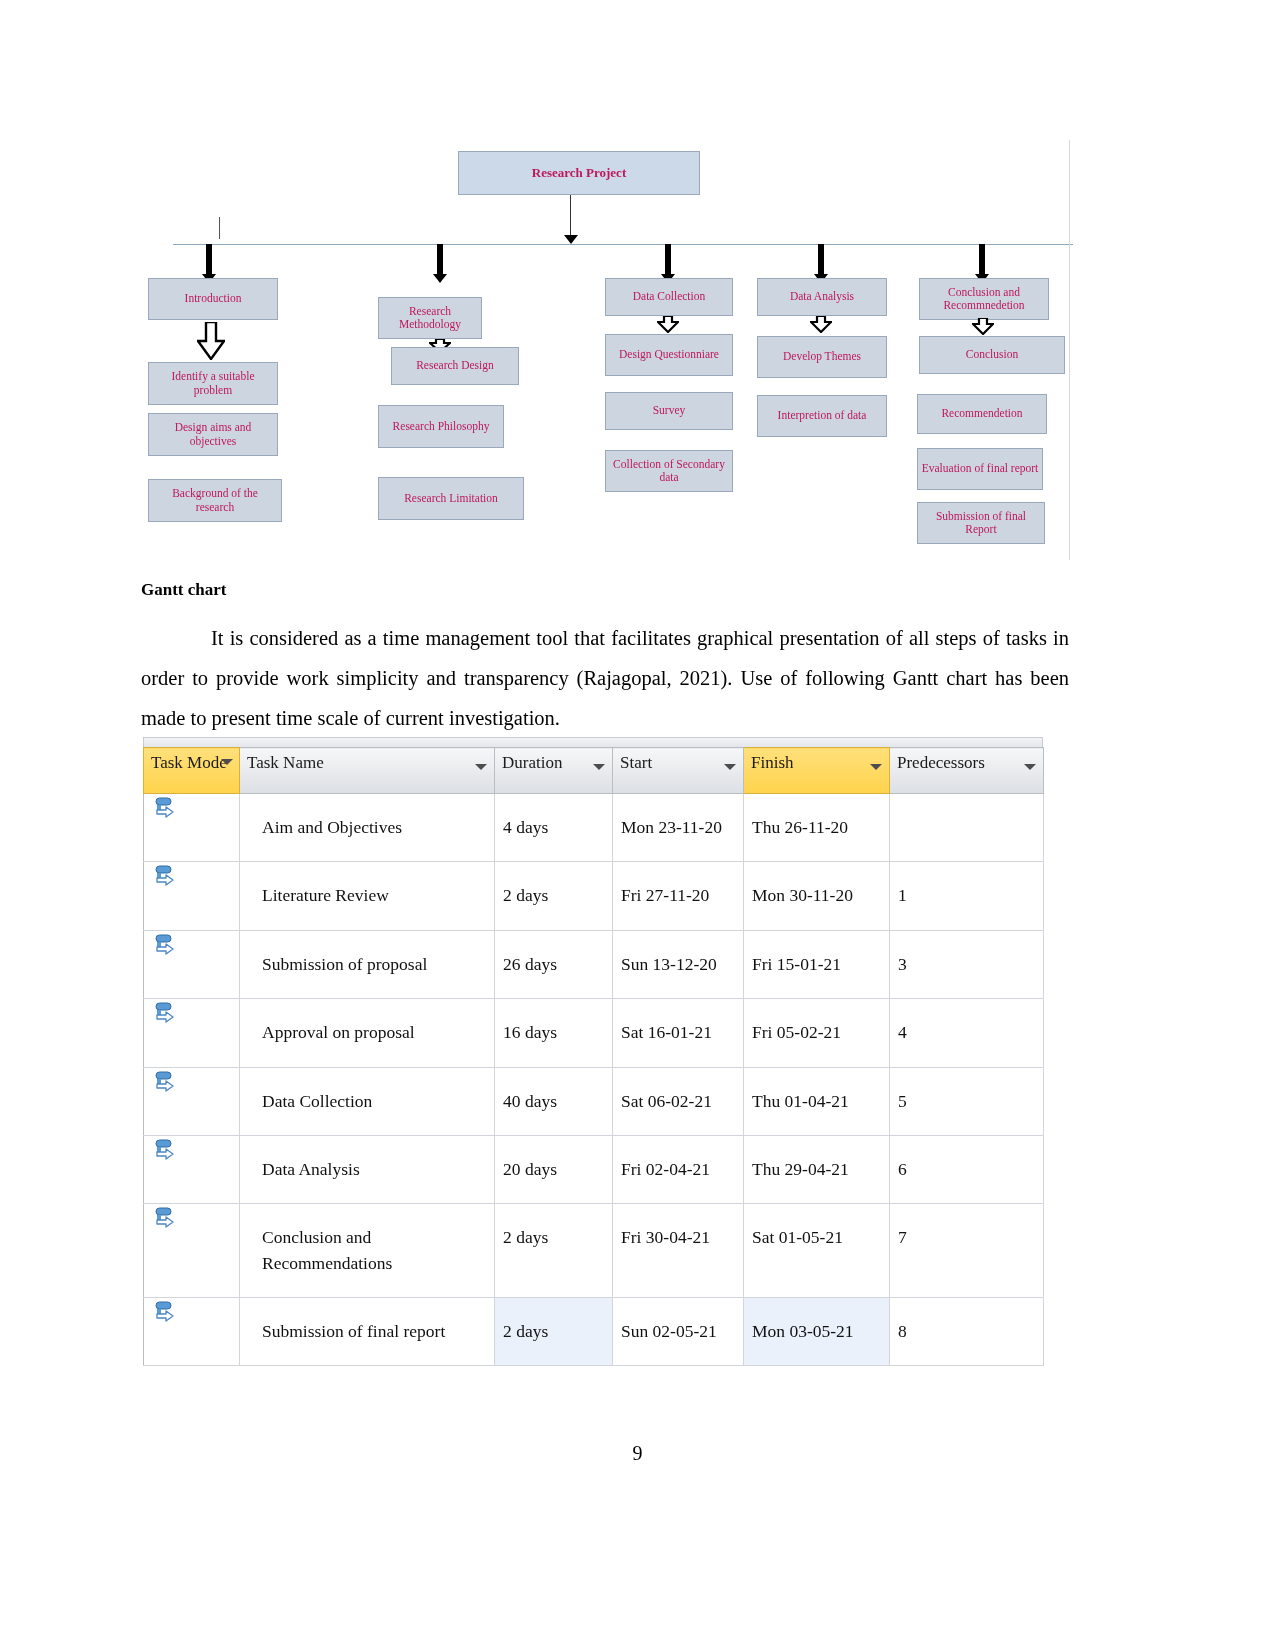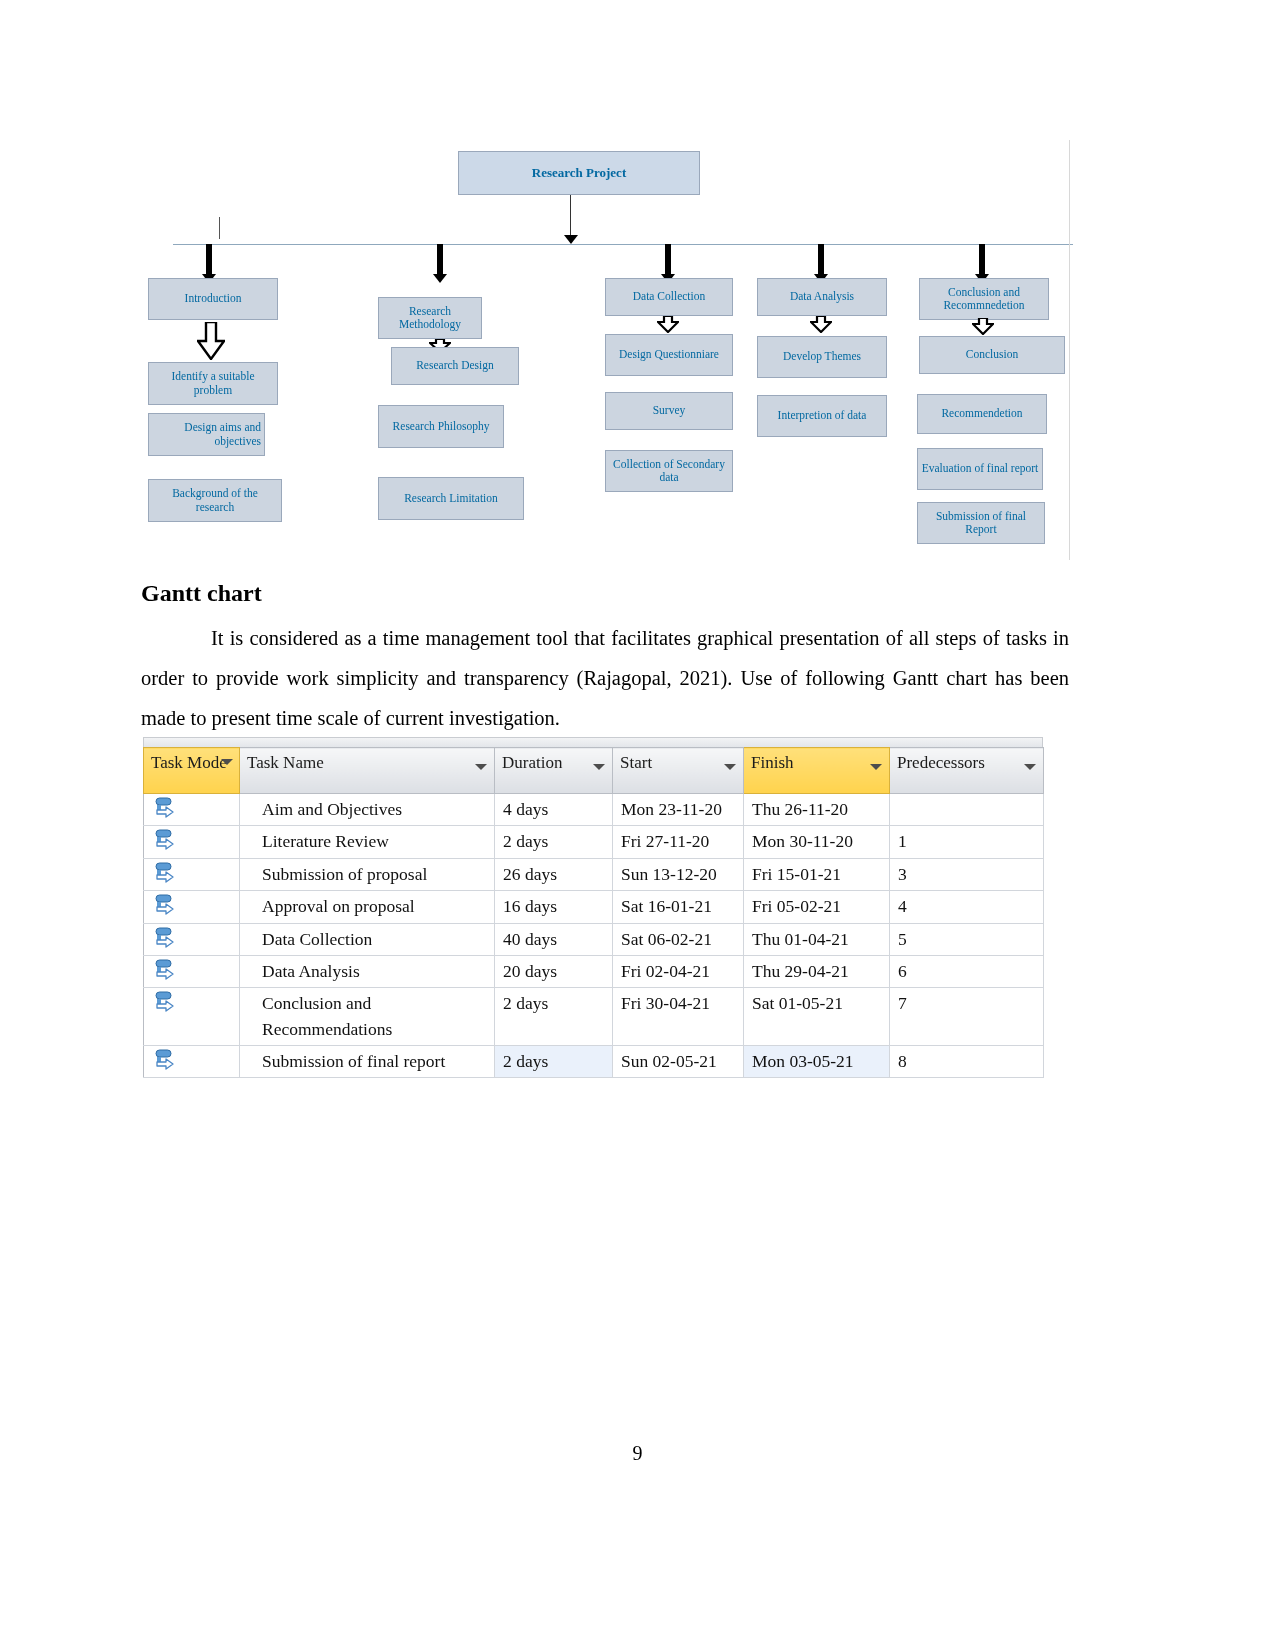--- a/index.html
+++ b/index.html
@@ -17,21 +17,21 @@
     position:absolute;
     left:140px; top:140px;
     width:935px; height:430px;
   }
   .dbox {
     position:absolute;
     background:#ccd5e0;
     border:1px solid #9aa8bb;
     font-family:"Liberation Serif", serif;
     font-size:11.5px;
-    color:#0369a1;
+    color:#be185d;
     display:flex;
     align-items:center;
     justify-content:center;
     text-align:center;
     line-height:1.15;
     box-sizing:border-box;
     padding:2px 3px;
   }
   .dbox.root {
     font-weight:bold;
@@ -72,21 +72,21 @@
   
   .arrowH { position:absolute; }
   .arrowH svg { display:block; }
   .arrowDot { position:absolute; }
   .arrowDot svg { display:block; }
 
   
   .heading {
     position:absolute;
     left:141px; top:580px;
-    font-size:24px;
+    font-size:17px;
     font-weight:bold;
     font-family:"Liberation Serif", serif;
     text-align:center;
   }
   .para {
     position:absolute;
     left:141px; top:618px;
     width:928px;
     font-size:20.5px;
     line-height:40px;
@@ -148,21 +148,21 @@
     border-left:6px solid transparent;
     border-right:6px solid transparent;
     border-top:6px solid #4d4d4d;
   }
   th.tm .filter-arrow { top:11px; right:6px; }
 
   table.gantt tbody td {
     border:1px solid #d2d6dc;
     font-size:17.5px;
     color:#111;
-    padding:3px 8px;
+    padding:21px 8px;
     vertical-align:top;
     height:27px;
     box-sizing:border-box;
     line-height:1.45;
     background:#fff;
   }
   table.gantt tbody td.mode {
     border-left:1px solid #b9bdc4;
     padding:3px 0 0 10px;
   }
@@ -218,21 +218,21 @@
       <div class="head" style="top:30px;"></div>
   </div>
 
   <div class="dbox" style="left:8px; top:138px; width:130px; height:42px;">Introduction</div>
   <div class="arrowH" style="left:57px; top:182px;">
     <svg width="28" height="38" viewBox="0 0 28 38">
       <polygon points="9,0 19,0 19,19 27,19 14,37 1,19 9,19" fill="#ffffff" stroke="#000" stroke-width="2.4"></polygon>
     </svg>
   </div>
   <div class="dbox" style="left:8px; top:222px; width:130px; height:43px;">Identify a suitable problem</div>
-  <div class="dbox" style="left:8px; top:273px; width:117px; height:43px;text-align:right;">Design aims and objectives</div>
+  <div class="dbox" style="left:8px; top:273px; width:130px; height:43px;">Design aims and objectives</div>
   <div class="dbox" style="left:8px; top:339px; width:134px; height:43px;">Background of the research</div>
 
   <div class="dbox" style="left:238px; top:157px; width:104px; height:42px;">Research Methodology</div>
   <div class="arrowDot" style="left:289px; top:199px;">
     <svg width="22" height="14" viewBox="0 0 22 14">
       <polygon points="7,0 15,0 15,4 21,4 11,13 1,4 7,4" fill="#ffffff" stroke="#000" stroke-width="2.2"></polygon>
     </svg>
   </div>
   <div class="dbox" style="left:238px; top:207px; width:128px; height:38px;margin-left:13px;">Research Design</div>
   <div class="dbox" style="left:238px; top:265px; width:126px; height:43px;">Research Philosophy</div>

